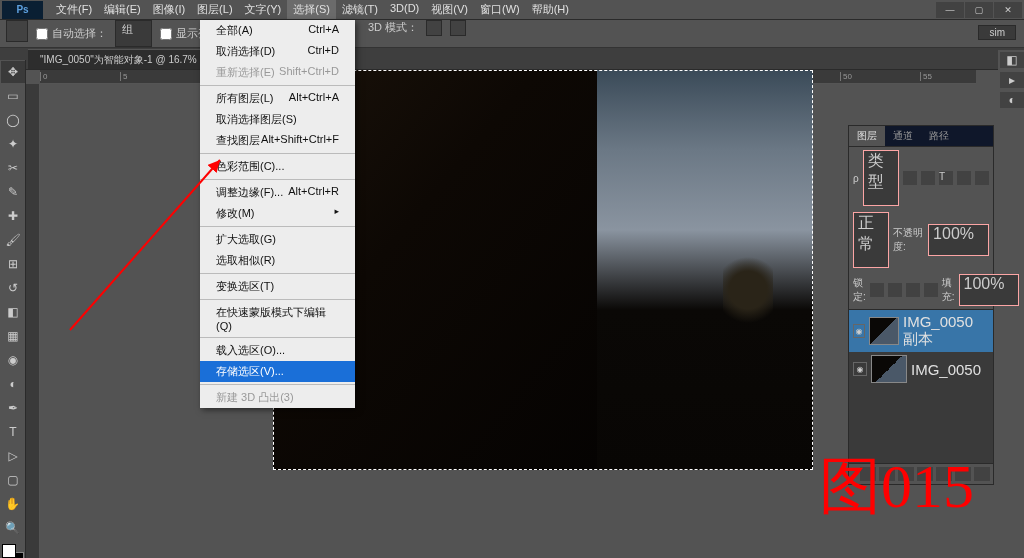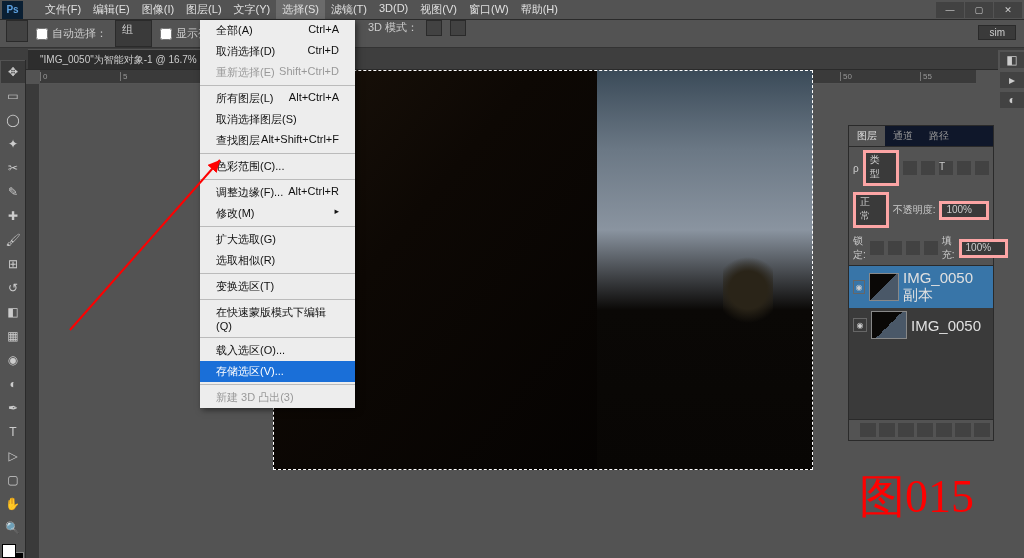--- a/index.html
+++ b/index.html
@@ -1,18 +1,18 @@
 <!DOCTYPE html>
 <html><head>
 <meta charset="utf-8">
 <style>
 *{margin:0;padding:0;box-sizing:border-box;font-family:"Microsoft YaHei",sans-serif;user-select:none}
 body{background:#535353;width:1024px;height:558px;overflow:hidden;position:relative;font-size:11px;color:#ccc}
 .menubar{height:20px;background:#535353;display:flex;align-items:center;padding-left:2px;border-bottom:1px solid #2a2a2a}
-.ps-logo{width:21px;height:18px;background:#0a1f33;color:#5da0e0;font-weight:bold;font-size:10px;display:flex;align-items:center;justify-content:center;margin-right:16px}
+.ps-logo{width:41px;height:18px;background:#0a1f33;color:#5da0e0;font-weight:bold;font-size:10px;display:flex;align-items:center;justify-content:center;margin-right:7px}
 .menu-item{padding:2px 6px;color:#e0e0e0;cursor:default}
 .menu-item.open{background:#6b6b6b}
 .window-controls{margin-left:auto;display:flex;gap:1px;padding-right:2px}
 .wc{width:28px;height:16px;background:#424242;display:flex;align-items:center;justify-content:center;color:#ccc;font-size:9px}
 .options-bar{height:28px;background:#535353;border-bottom:1px solid #333;display:flex;padding:0 6px;gap:8px}
 .ob-icon{width:22px;height:22px;background:#424242;border:1px solid #2a2a2a}
 .ob-cb{display:flex;align-items:center;gap:4px;color:#ccc}
 .ob-cb input{width:12px;height:12px}
 .ob-select{background:#3a3a3a;border:1px solid #2a2a2a;color:#ccc;padding:1px 18px 1px 6px;position:relative}
 .doc-tab-bar{height:22px;background:#3e3e3e;display:flex;align-items:end;padding-left:28px;border-bottom:1px solid #2a2a2a}
@@ -38,34 +38,34 @@
 .dd-item.disabled{color:#999}
 .dd-sep{height:1px;background:#bbb;margin:2px 0}
 .dd-sub::after{content:"▸";font-size:9px}
 .right-dock{position:absolute;top:50px;right:0;width:26px;height:60px;background:#535353;display:flex;flex-direction:column}
 .right-dock .tool{background:#424242;margin:2px;height:20px}
 .layers-panel{position:absolute;top:125px;right:30px;width:146px;background:#535353;border:1px solid #2a2a2a;font-size:10px}
 .lp-tabs{display:flex;background:#0f172a;border-bottom:1px solid #2a2a2a}
 .lp-tab{padding:3px 8px;color:#999}
 .lp-tab.active{background:#535353;color:#e0e0e0}
 .lp-row{display:flex;align-items:center;padding:3px 4px;gap:4px;color:#ccc}
-.lp-sel{background:#3a3a3a;border:3px solid #fca5a5;padding:0 14px 2px 4px;color:#ccc;font-size:10px}
+.lp-sel{background:#3a3a3a;border:1px solid #fca5a5;padding:0 14px 12px 4px;color:#ccc;font-size:16px}
 .lp-icons{display:flex;gap:4px}
 .lp-icons span{width:14px;height:14px;background:#424242;display:inline-block}
 .layer-list{background:#3a3a3a;min-height:155px;border-top:1px solid #2a2a2a;border-bottom:1px solid #2a2a2a}
 .layer{display:flex;align-items:center;padding:3px 4px;gap:4px}
 .layer.sel{background:#3875a8}
 .eye{width:14px;height:14px;border:1px solid #666;display:flex;align-items:center;justify-content:center;font-size:8px}
 .thumb{width:36px;height:28px;background:linear-gradient(135deg,#0a0806 50%,#4a5868 50%);border:1px solid #888}
 .layer-name{color:#e0e0e0;font-size:15px}
 .lp-bottom{display:flex;padding:3px;gap:3px;justify-content:flex-end}
 .lp-bottom span{width:16px;height:14px;background:#424242;display:inline-block}
 .arrow{position:absolute;top:140px;left:60px;width:180px;height:200px;pointer-events:none;z-index:200}
 .arrow svg{width:100%;height:100%}
-.watermark{position:absolute;bottom:30px;right:50px;color:#ff0000;font-size:46px;font-family:serif;font-weight:normal;z-index:50}
+.watermark{position:absolute;bottom:30px;right:50px;color:#ff0000;font-size:62px;font-family:serif;font-weight:normal;z-index:50}
 .workspace-switch{position:absolute;top:25px;right:8px;background:#3a3a3a;border:1px solid #2a2a2a;padding:1px 10px;font-size:10px;color:#ccc}
 </style>
 </head>
 <body>
 
 <div class="menubar">
   <div class="ps-logo">Ps</div>
   <div id="menu-items" style="display: flex;">
       <span class="menu-item">文件(F)</span>
       <span class="menu-item">编辑(E)</span>

